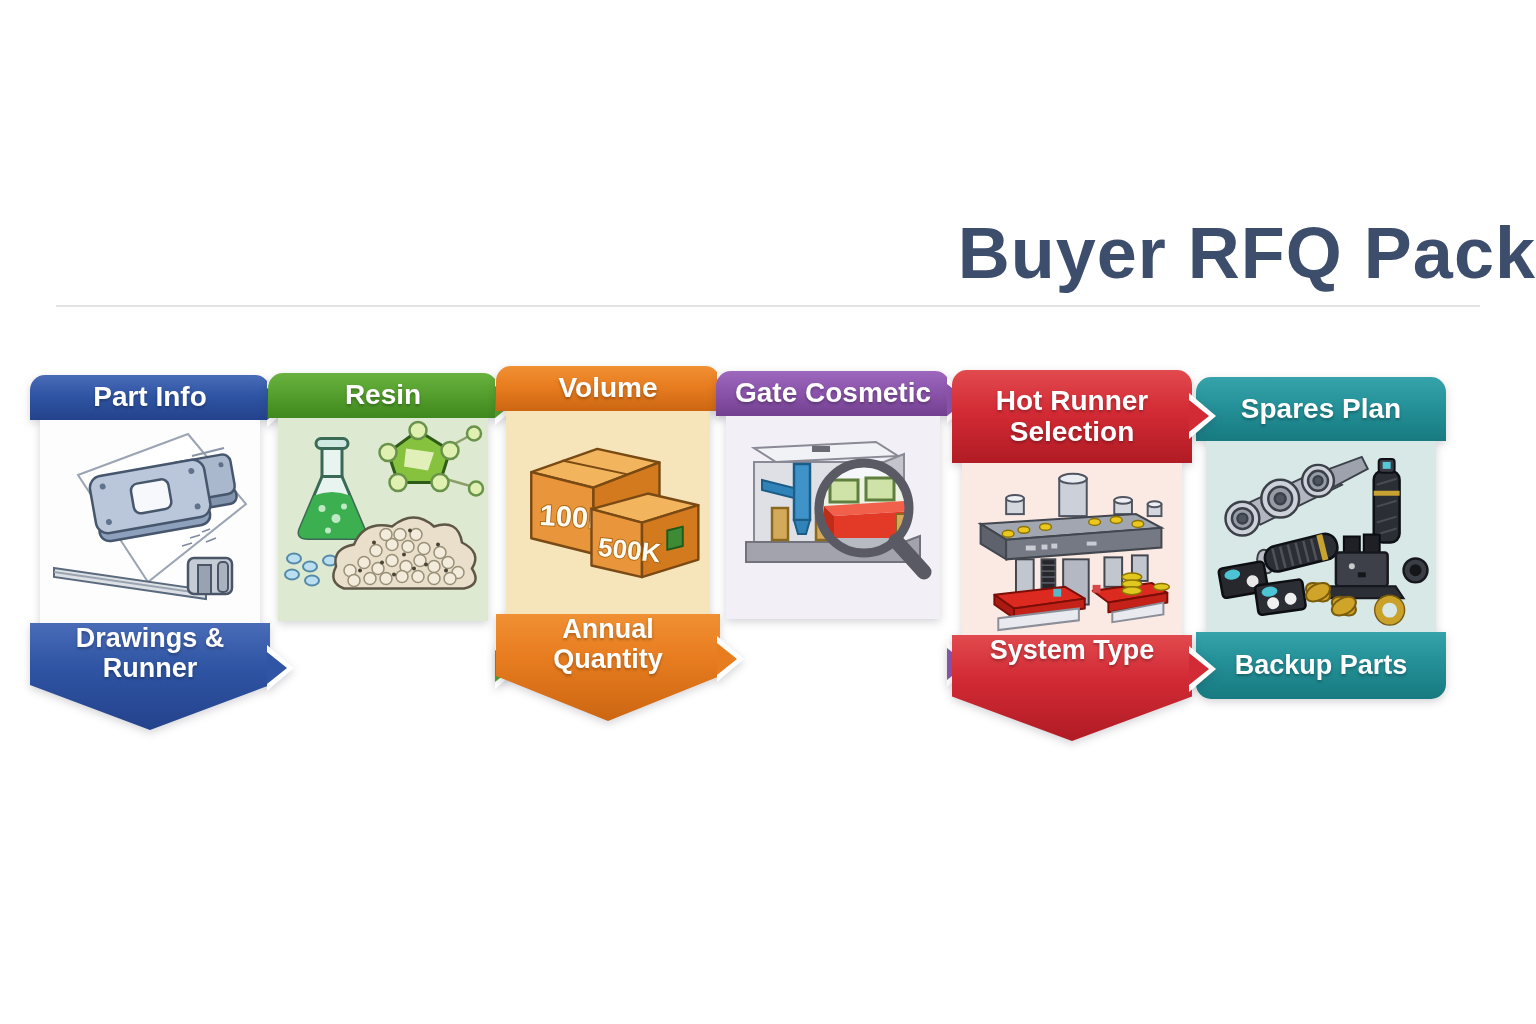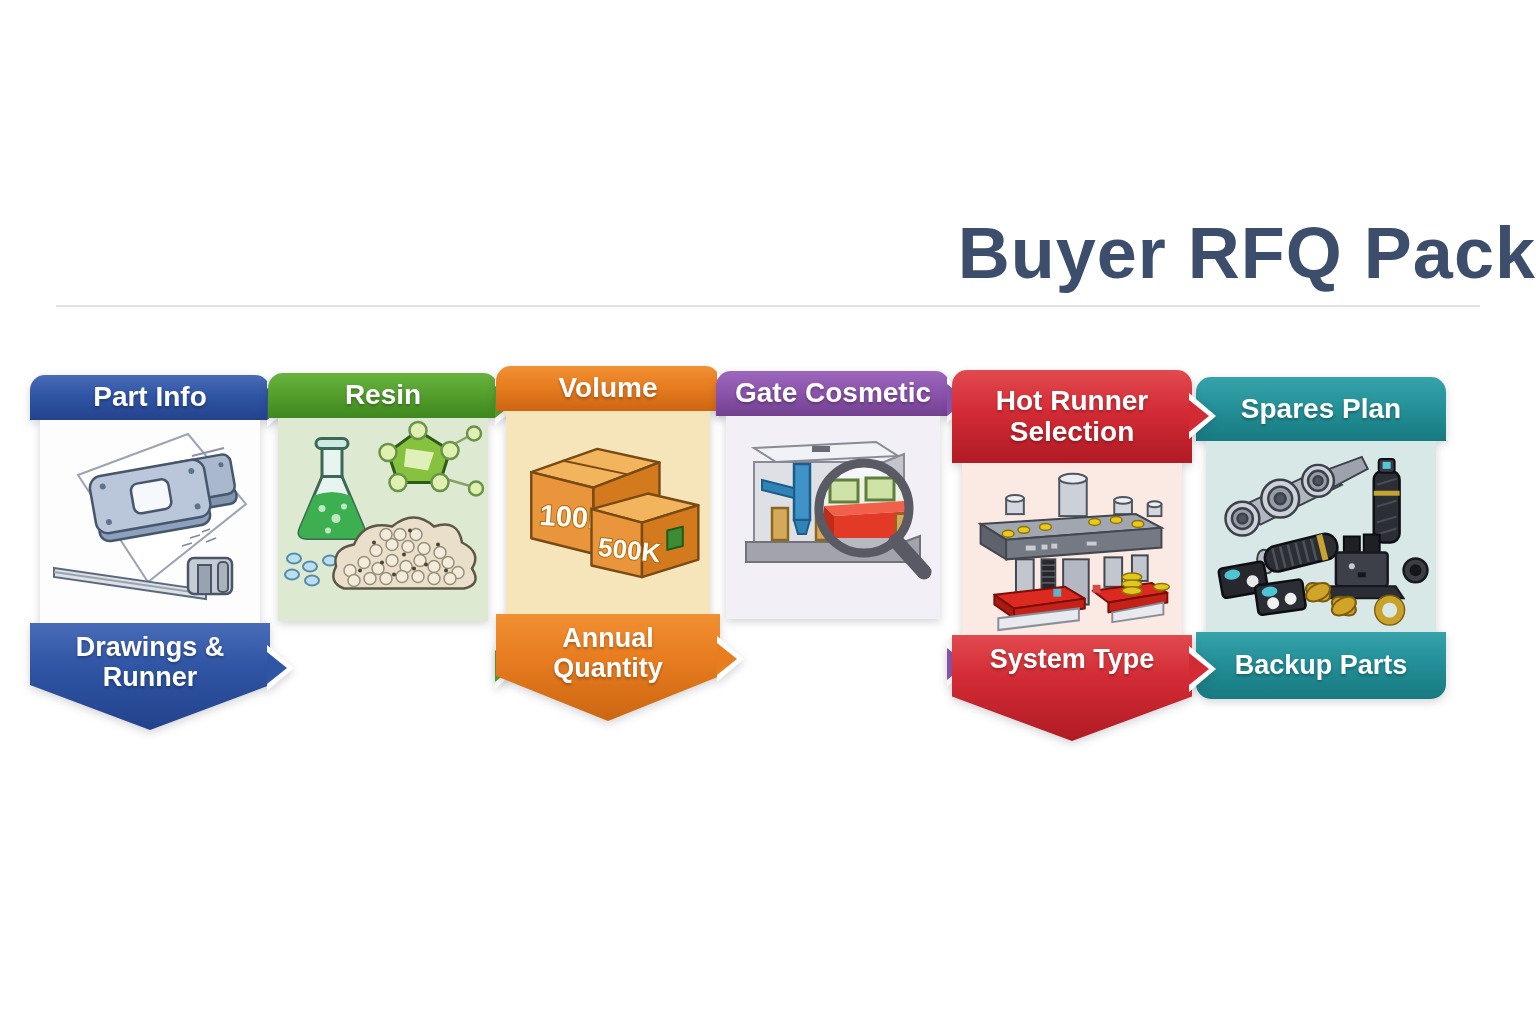--- a/index.html
+++ b/index.html
@@ -13,21 +13,21 @@
   .hdr{position:relative;display:flex;align-items:center;justify-content:center;
        border-radius:15px 15px 0 0;
        background:linear-gradient(180deg,var(--c-light) 0%,var(--c) 45%,var(--c-dark) 100%);}
   .hdr .t{display:block;color:#fff;font-weight:700;font-size:28px;line-height:1.08;
           text-align:center;text-shadow:0 2px 3px rgba(0,0,0,.28);white-space:nowrap;}
   .body{position:relative;margin:0 10px;overflow:hidden;background:var(--body);}
   .body svg{display:block;width:100%;height:100%;}
   .ftr{position:relative;display:flex;align-items:flex-start;justify-content:center;
        background:linear-gradient(180deg,var(--c-light) 0%,var(--c) 40%,var(--c-dark) 100%);
        clip-path:polygon(0 0,100% 0,100% 58%,50% 100%,0 58%);}
-  .ftr .lines{margin-top:9px;text-align:center;}
+  .ftr .lines{text-align:center;}
   .ftr .t{display:block;color:#fff;font-weight:700;font-size:27px;line-height:1.12;
           text-shadow:0 2px 3px rgba(0,0,0,.28);white-space:nowrap;}
 
   .hdr{height:45px;} .body{height:203px;} .ftr{height:107px;}
 
   .c1{left:30px;top:375px;width:240px;--c:#2f55a4;--c-light:#4a6cb8;--c-dark:#24428c;--body:#fdfdfd;}
   .c2{left:268px;top:373px;width:230px;--c:#55a02e;--c-light:#69b240;--c-dark:#3f881e;--body:#dde9d0;}
   .c3{left:496px;top:366px;width:224px;--c:#e87d20;--c-light:#f09033;--c-dark:#cc6612;--body:#f6e4ba;}
   .c4{left:716px;top:371px;width:234px;--c:#8c55ac;--c-light:#9d67bd;--c-dark:#734090;--body:#f2f0f6;}
   .c5{left:952px;top:370px;width:240px;--c:#d32b35;--c-light:#e14a4e;--c-dark:#b01b24;--body:#fbe9e4;}

